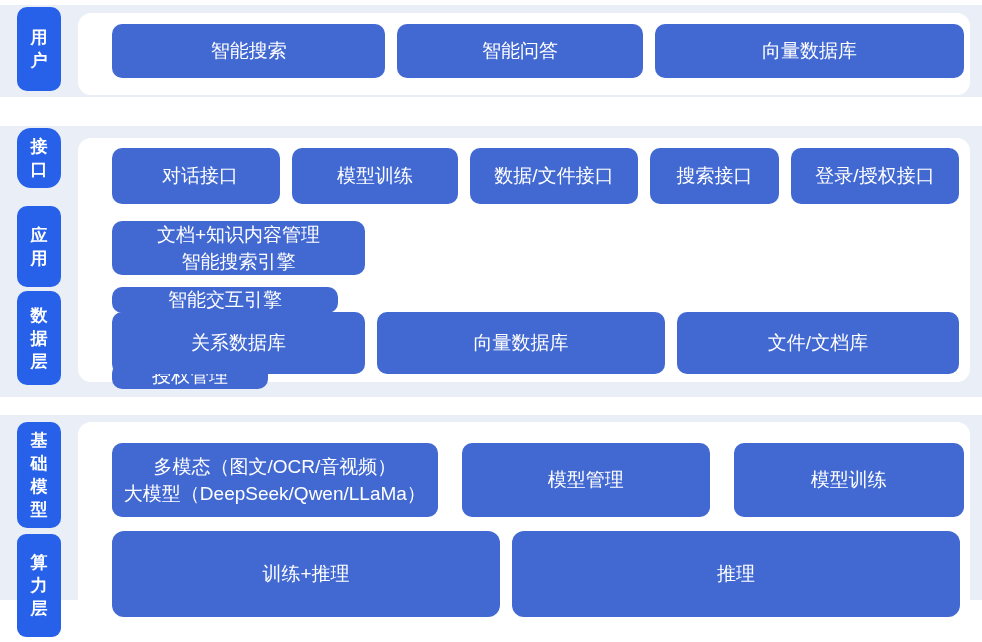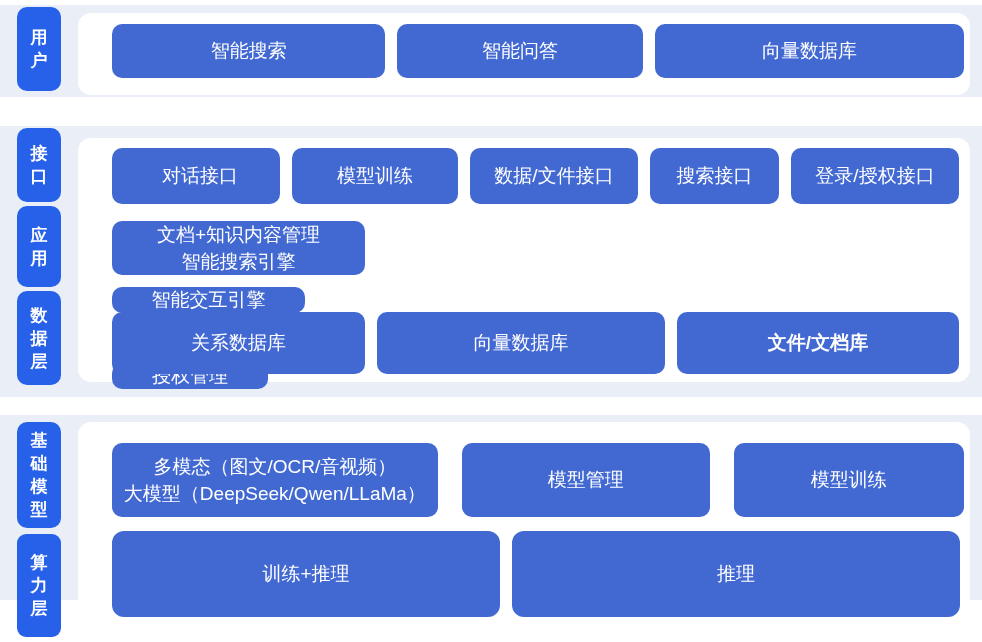--- a/index.html
+++ b/index.html
@@ -93,43 +93,43 @@
     <div class="panel panel-user">
       <div class="row row-1">
         <div class="block" style="width:274px;">智能搜索</div>
         <div class="block" style="width:246px;">智能问答</div>
         <div class="block" style="width:310px;">向量数据库</div>
       </div>
     </div>
   </div>
 
   <div class="band band-middle">
-    <div class="layer-label" style="top:2px; height:74px;">接口</div>
+    <div class="layer-label" style="top:2px; height:60px;border-radius:14px;">接口</div>
     <div class="layer-label" style="top:80px; height:81px;">应用</div>
     <div class="layer-label" style="top:165px; height:94px;">数据层</div>
 
     <div class="panel panel-middle">
       <div class="row row-a">
         <div class="block" style="width:168px;padding-left:8px;">对话接口</div>
         <div class="block" style="width:166px;">模型训练</div>
         <div class="block" style="width:168px;">数据/文件接口</div>
         <div class="block" style="width:129px;">搜索接口</div>
         <div class="block" style="width:168px;text-align:right;">登录/授权接口</div>
       </div>
       <div class="row row-b">
         <div class="block multiline" style="width:253px;">文档+知识内容管理
 智能搜索引擎</div>
-        <div class="block" style="width:193px;">智能交互引擎</div>
+        <div class="block" style="width:226px;">智能交互引擎</div>
         <div class="block" style="width:174px;">提示词库</div>
         <div class="block" style="width:156px;">授权管理</div>
       </div>
       <div class="row row-c">
         <div class="block" style="width:253px;">关系数据库</div>
         <div class="block" style="width:288px;">向量数据库</div>
-        <div class="block" style="width:282px;font-weight:bold;">文件/文档库</div>
+        <div class="block" style="width:282px;">文件/文档库</div>
       </div>
     </div>
   </div>
 
   <div class="band band-bottom">
     <div class="layer-label" style="top:7px; height:106px;">基础模型</div>
     <div class="layer-label" style="top:119px; height:103px;border-radius:9px;">算力层</div>
 
     <div class="panel panel-bottom">
       <div class="row row-d">

